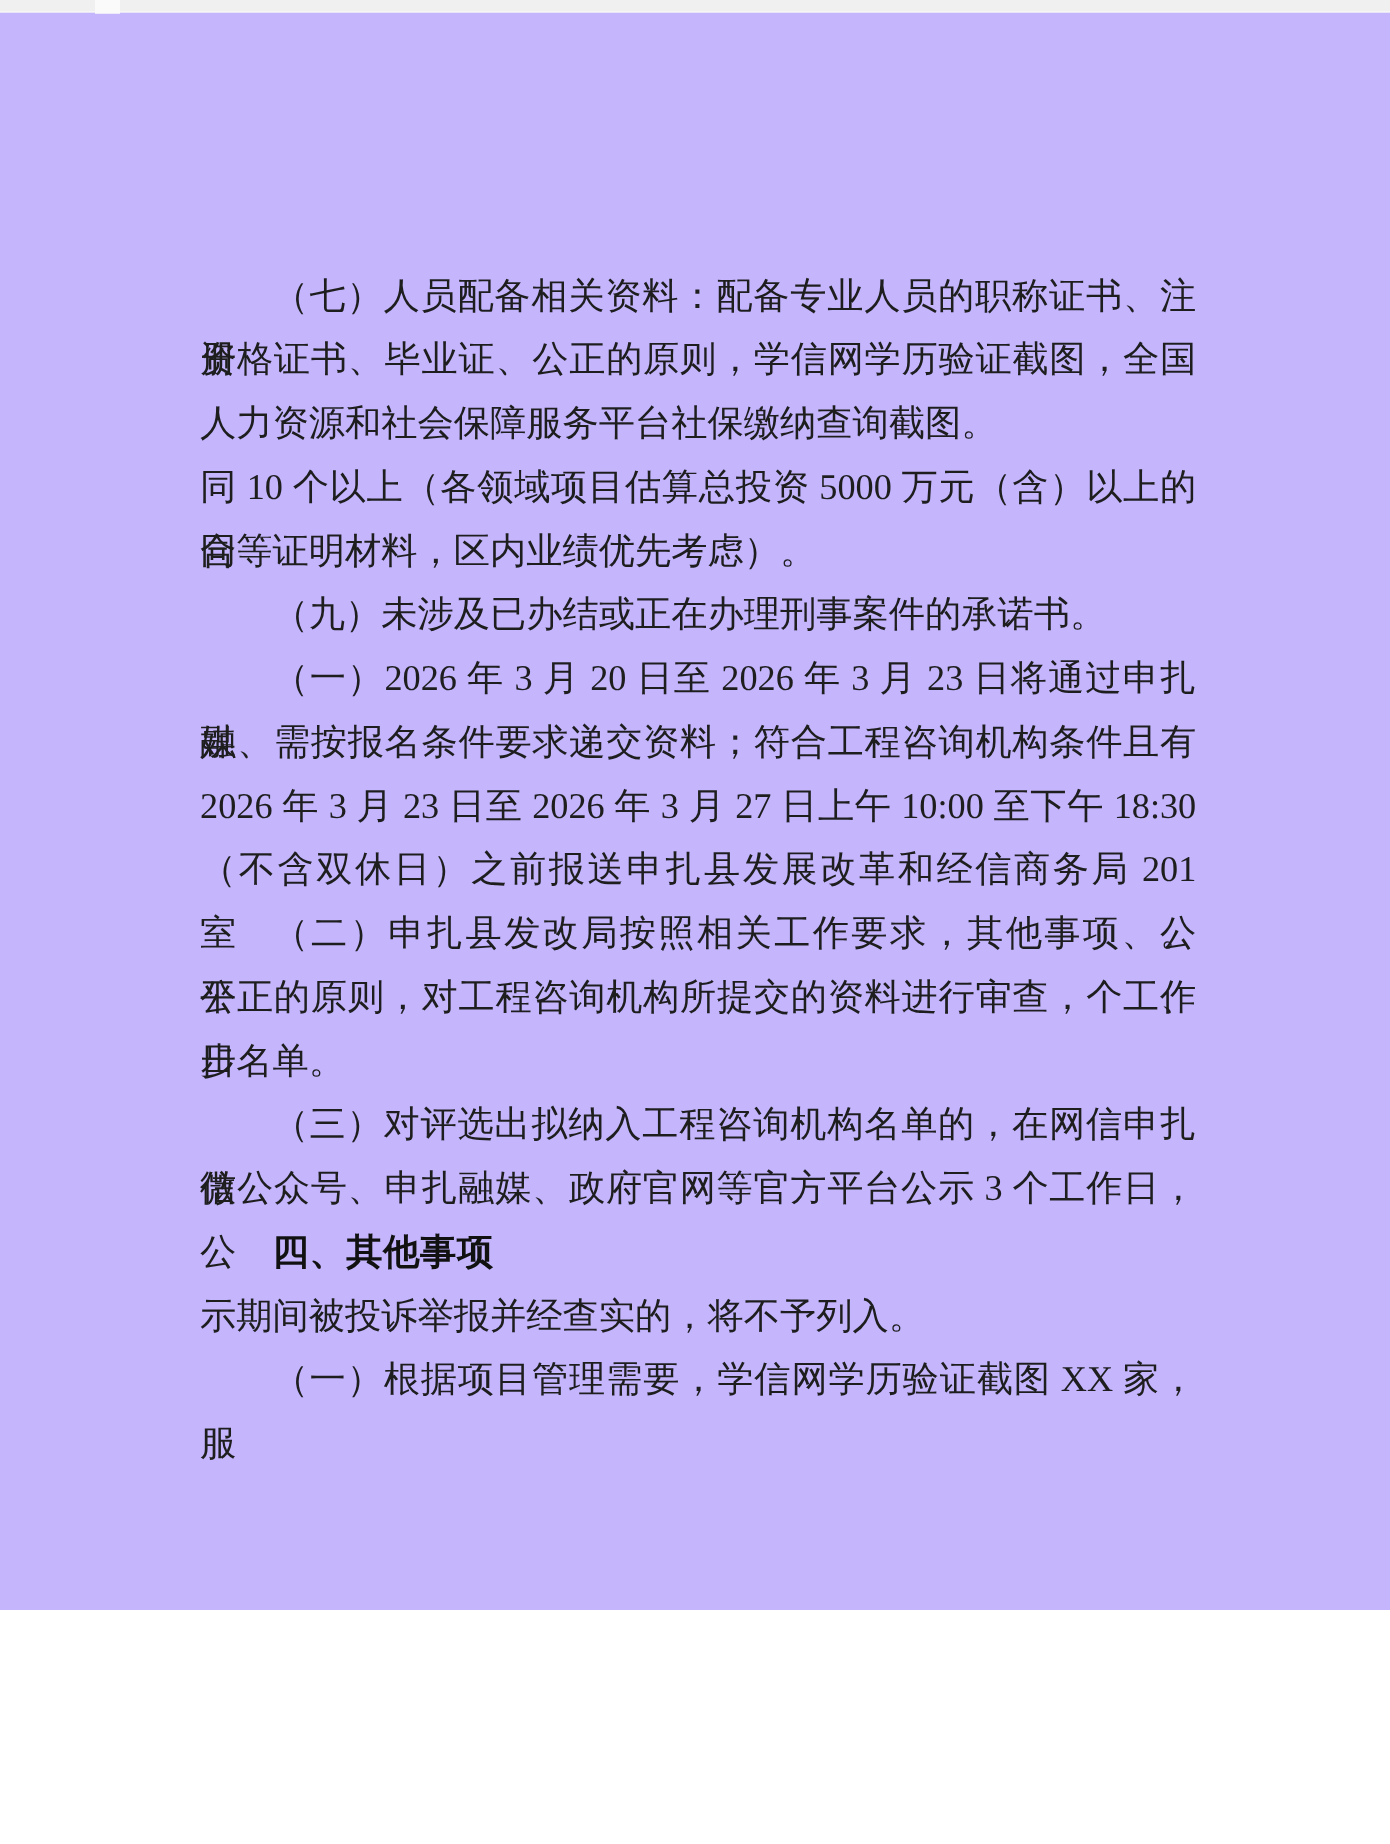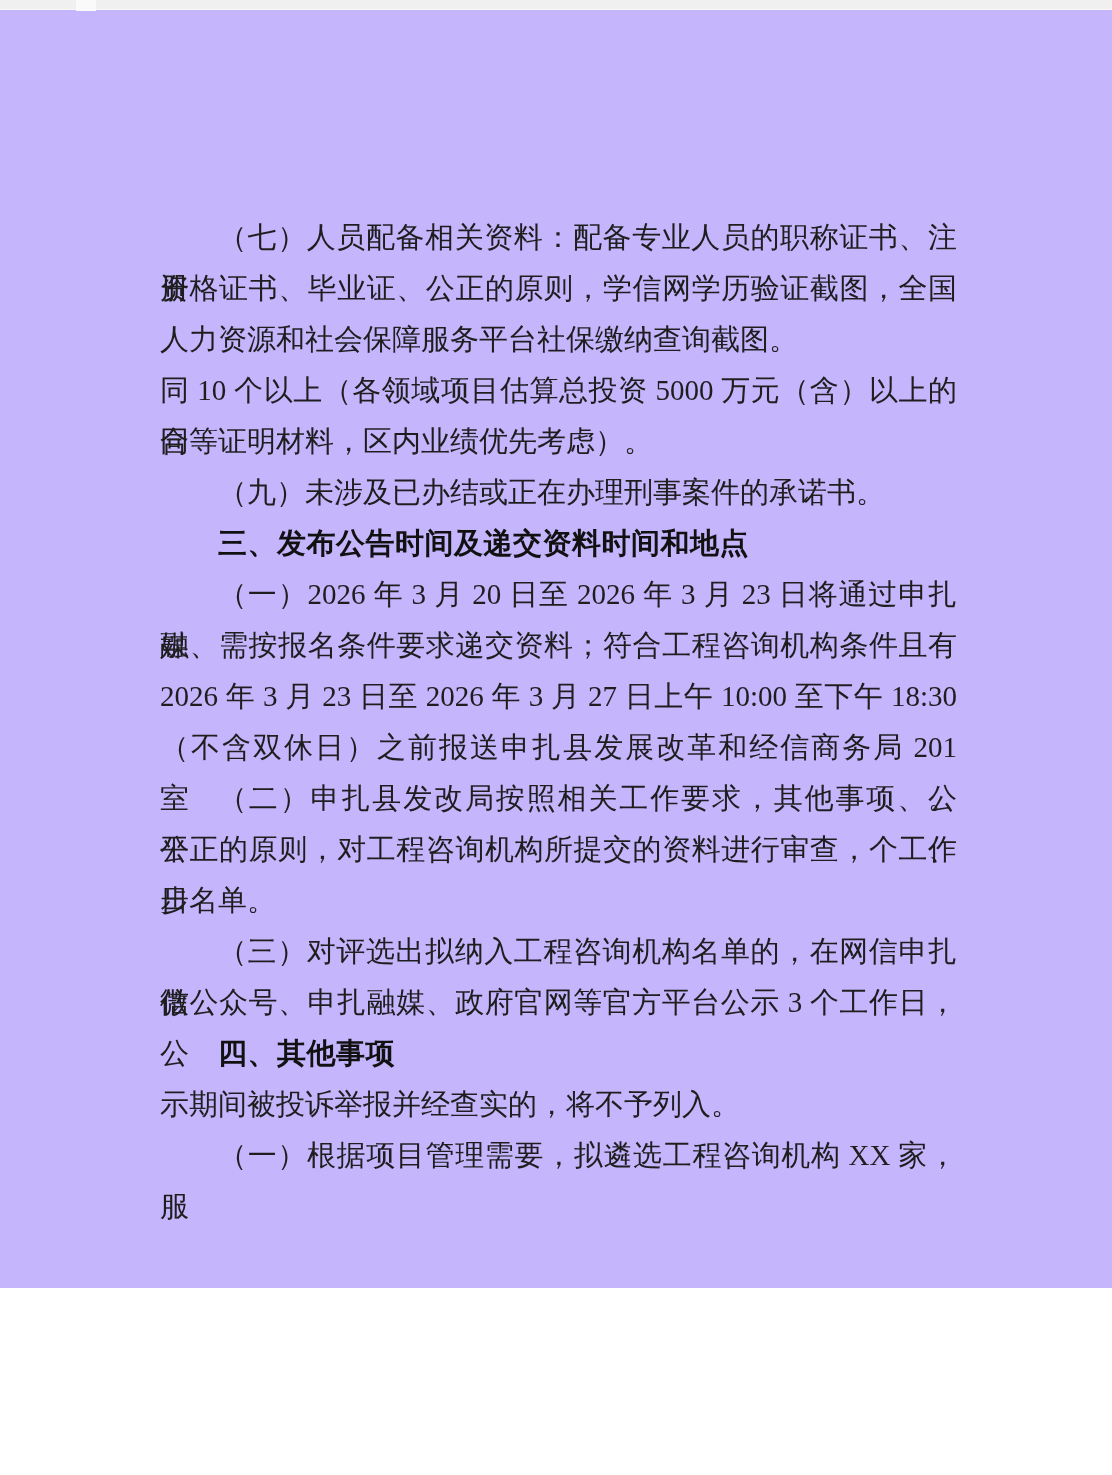--- a/index.html
+++ b/index.html
@@ -65,30 +65,29 @@
     <div class="scan-notch"></div>
   </div>
 
   <div class="content">
     <div class="line indent fill">（七）人员配备相关资料：配备专业人员的职称证书、注册</div>
     <div class="line fill">资格证书、毕业证、公正的原则，学信网学历验证截图，全国</div>
     <div class="line">人力资源和社会保障服务平台社保缴纳查询截图。</div>
     <div class="line fill">同 10 个以上（各领域项目估算总投资 5000 万元（含）以上的合</div>
     <div class="line">同等证明材料，区内业绩优先考虑）。</div>
     <div class="line indent">（九）未涉及已办结或正在办理刑事案件的承诺书。</div>
-    <div class="line indent heading">三、发布公告时间及递交资料时间和地点</div>
     <div class="line indent fill">（一）2026 年 3 月 20 日至 2026 年 3 月 23 日将通过申扎融</div>
     <div class="line fill">媒、需按报名条件要求递交资料；符合工程咨询机构条件且有</div>
     <div class="line fill">2026 年 3 月 23 日至 2026 年 3 月 27 日上午 10:00 至下午 18:30</div>
     <div class="line fill">（不含双休日）之前报送申扎县发展改革和经信商务局 201 室。</div>
     <div class="line indent fill">（二）申扎县发改局按照相关工作要求，其他事项、公平、</div>
     <div class="line fill">公正的原则，对工程咨询机构所提交的资料进行审查，个工作日</div>
     <div class="line">步名单。</div>
     <div class="line indent fill">（三）对评选出拟纳入工程咨询机构名单的，在网信申扎微</div>
     <div class="line fill">信公众号、申扎融媒、政府官网等官方平台公示 3 个工作日，公</div>
     <div class="line indent heading">四、其他事项</div>
     <div class="line">示期间被投诉举报并经查实的，将不予列入。</div>
-    <div class="line indent fill">（一）根据项目管理需要，拟遴选工程咨询机构 XX 家，服</div>
+    <div class="line indent fill">（一）根据项目管理需要，学信网学历验证截图 XX 家，服</div>
   </div>
 
   <div class="page-number">- 3 -</div>
 
 </div>
 
 </body></html>

